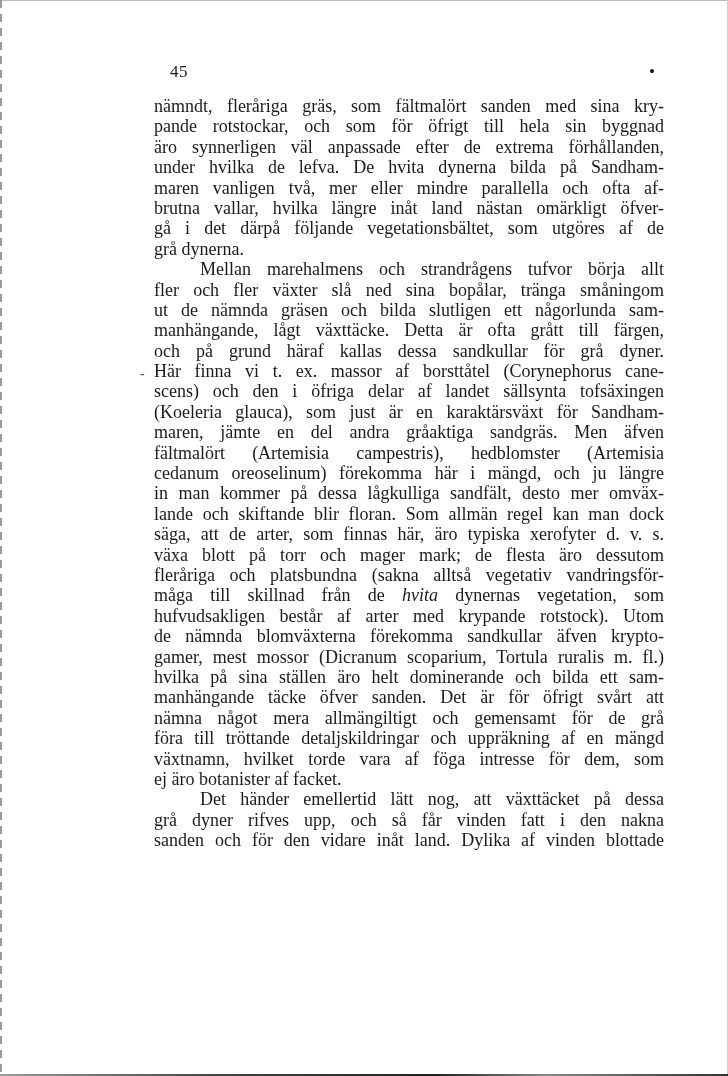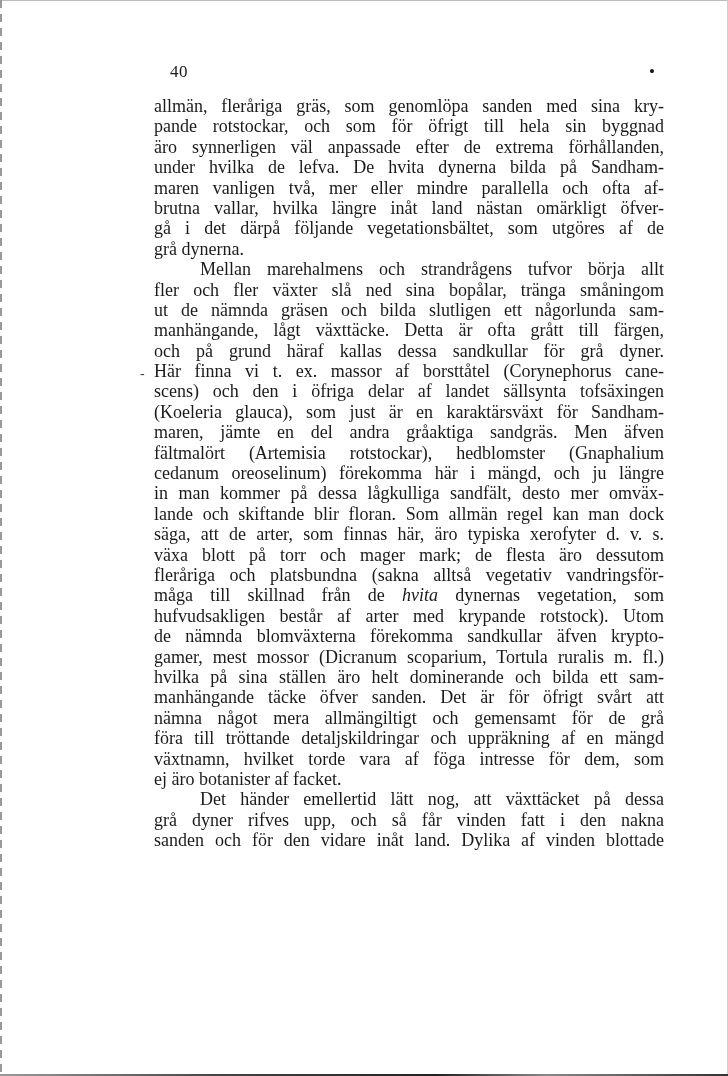--- a/index.html
+++ b/index.html
@@ -76,48 +76,48 @@
     }
   </style>
 </head>
 <body>
 
 <div class="scan-edge-top"></div>
 <div class="scan-edge-left"></div>
 <div class="scan-edge-right"></div>
 <div class="scan-edge-bottom"></div>
 
-<div class="page-number">40</div>
+<div class="page-number">45</div>
 <div class="page-dot">•</div>
 <div class="margin-mark">-</div>
 
 <div class="text-block">
 
   <div>
-    <span class="line">allmän, fleråriga gräs, som genomlöpa sanden med sina kry-</span>
+    <span class="line">nämndt, fleråriga gräs, som fältmalört sanden med sina kry-</span>
     <span class="line">pande rotstockar, och som för öfrigt till hela sin byggnad</span>
     <span class="line">äro synnerligen väl anpassade efter de extrema förhållanden,</span>
     <span class="line">under hvilka de lefva. De hvita dynerna bilda på Sandham-</span>
     <span class="line">maren vanligen två, mer eller mindre parallella och ofta af-</span>
     <span class="line">brutna vallar, hvilka längre inåt land nästan omärkligt öfver-</span>
     <span class="line">gå i det därpå följande vegetationsbältet, som utgöres af de</span>
     <span class="line last">grå dynerna.</span>
   </div>
 
   <div>
     <span class="line indent">Mellan marehalmens och strandrågens tufvor börja allt</span>
     <span class="line">fler och fler växter slå ned sina bopålar, tränga småningom</span>
     <span class="line">ut de nämnda gräsen och bilda slutligen ett någorlunda sam-</span>
     <span class="line">manhängande, lågt växttäcke. Detta är ofta grått till färgen,</span>
     <span class="line">och på grund häraf kallas dessa sandkullar för grå dyner.</span>
     <span class="line">Här finna vi t. ex. massor af borsttåtel (Corynephorus cane-</span>
     <span class="line">scens) och den i öfriga delar af landet sällsynta tofsäxingen</span>
     <span class="line">(Koeleria glauca), som just är en karaktärsväxt för Sandham-</span>
     <span class="line">maren, jämte en del andra gråaktiga sandgräs. Men äfven</span>
-    <span class="line">fältmalört (Artemisia rotstockar), hedblomster (Gnaphalium</span>
+    <span class="line">fältmalört (Artemisia campestris), hedblomster (Artemisia</span>
     <span class="line">cedanum oreoselinum) förekomma här i mängd, och ju längre</span>
     <span class="line">in man kommer på dessa lågkulliga sandfält, desto mer omväx-</span>
     <span class="line">lande och skiftande blir floran. Som allmän regel kan man dock</span>
     <span class="line">säga, att de arter, som finnas här, äro typiska xerofyter d. v. s.</span>
     <span class="line">växa blott på torr och mager mark; de flesta äro dessutom</span>
     <span class="line">fleråriga och platsbundna (sakna alltså vegetativ vandringsför-</span>
     <span class="line"><span>måga till skillnad från de </span><em>hvita</em><span> dynernas vegetation, som</span></span>
     <span class="line">hufvudsakligen består af arter med krypande rotstock). Utom</span>
     <span class="line">de nämnda blomväxterna förekomma sandkullar äfven krypto-</span>
     <span class="line">gamer, mest mossor (Dicranum scoparium, Tortula ruralis m. fl.)</span>

